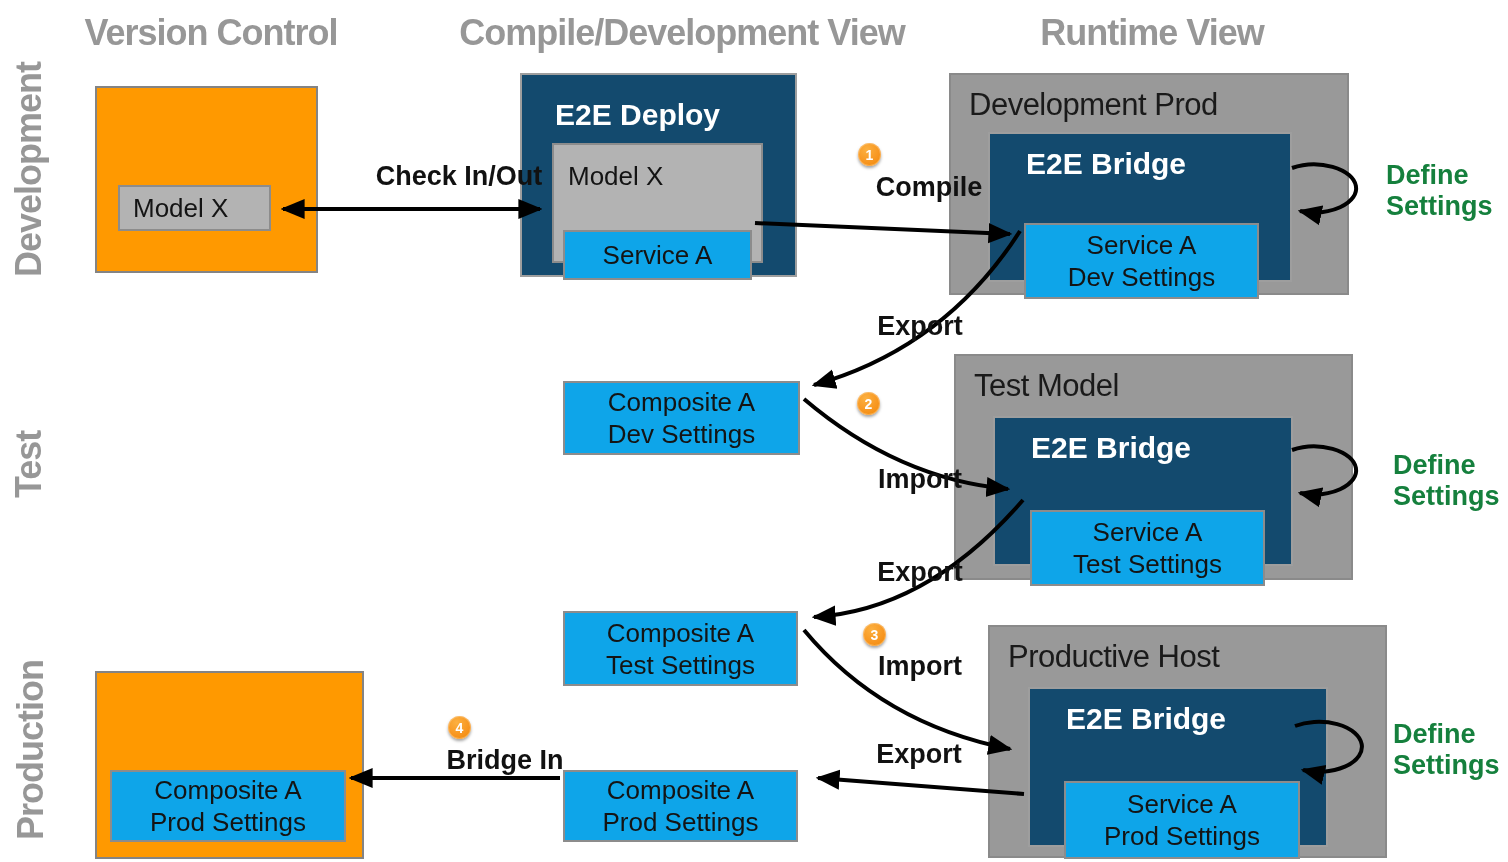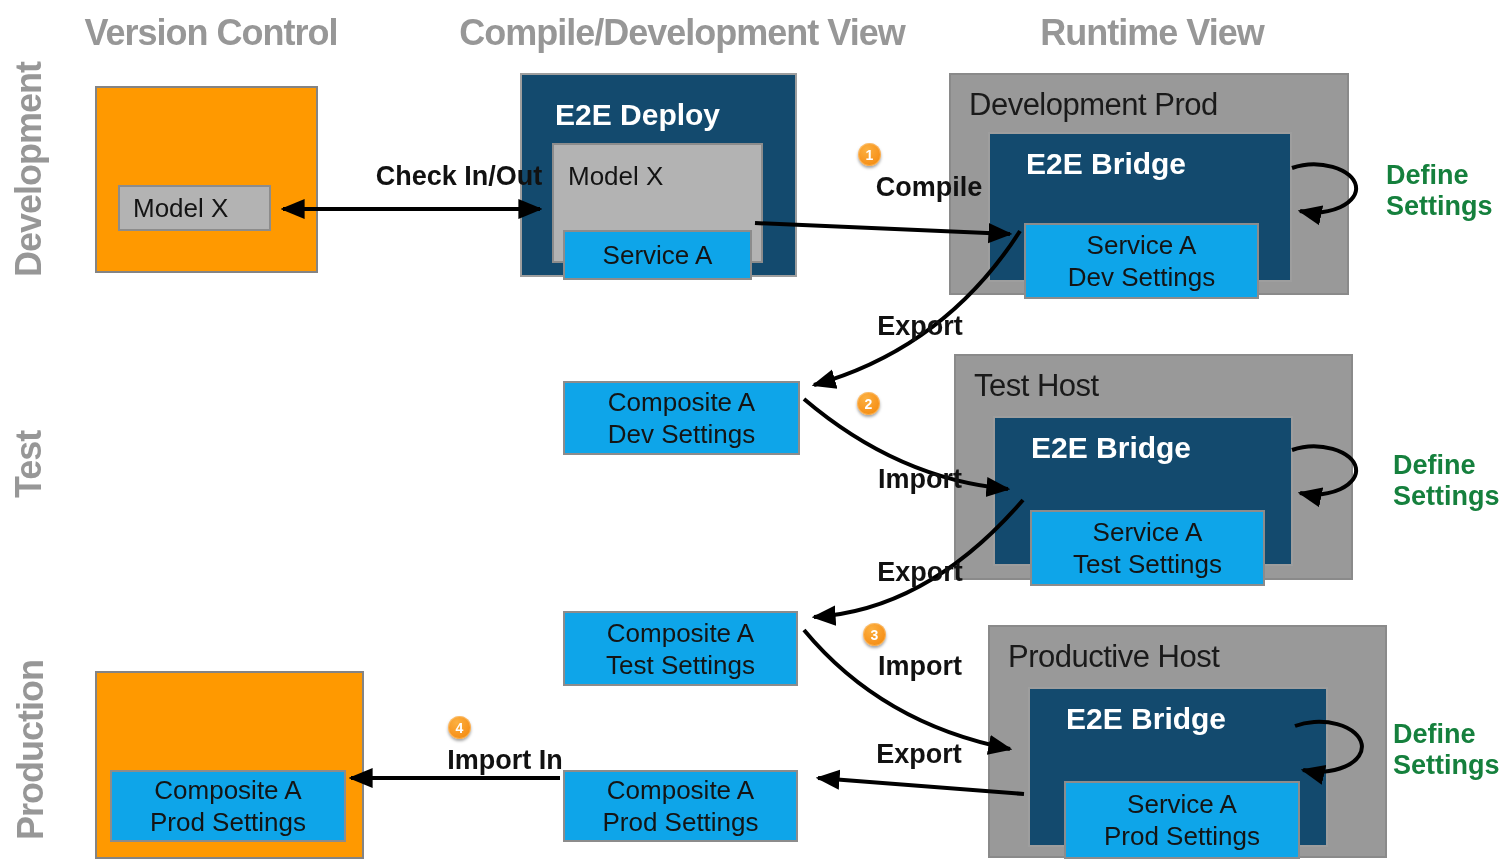--- a/index.html
+++ b/index.html
@@ -91,21 +91,21 @@
       </div>
     </div>
   </div>
 
   <div class="abs green-box center2" style="left:563px; top:353px; width:237px; height:74px;">
     <span>Composite A</span>
     <span>Dev Settings</span>
   </div>
 
   <div class="abs gray-host" style="left:954px; top:354px; width:399px; height:226px;">
-    <div class="host-title">Test Host</div>
+    <div class="host-title">Test Model</div>
     <div class="abs navy-box" style="left:37px; top:60px; width:300px; height:150px;">
       <div class="bridge-title">E2E Bridge</div>
       <div class="abs green-box center2" style="left:35px; top:64px; width:235px; height:76px;">
         <span>Service A</span>
         <span>Test Settings</span>
       </div>
     </div>
   </div>
 
   <div class="abs green-box center2" style="left:563px; top:583px; width:235px; height:75px;">
@@ -157,21 +157,21 @@
     </g>
   </svg>
 
   <div class="action-label" style="left:335px; top:161px; width:170px;">Check In/Out</div>
   <div class="action-label" style="left:820px; top:172px; width:140px;">Compile</div>
   <div class="action-label" style="left:811px; top:311px; width:140px;">Export</div>
   <div class="action-label" style="left:811px; top:464px; width:140px;">Import</div>
   <div class="action-label" style="left:811px; top:557px; width:140px;">Export</div>
   <div class="action-label" style="left:811px; top:651px; width:140px;">Import</div>
   <div class="action-label" style="left:810px; top:739px; width:140px;">Export</div>
-  <div class="action-label" style="left:396px; top:745px; width:140px;">Import In</div>
+  <div class="action-label" style="left:396px; top:745px; width:140px;">Bridge In</div>
 
   <div class="define-label" style="left:1386px; top:160px;">
     <div>Define</div>
     <div>Settings</div>
   </div>
   <div class="define-label" style="left:1393px; top:450px;">
     <div>Define</div>
     <div>Settings</div>
   </div>
   <div class="define-label" style="left:1393px; top:719px;">

